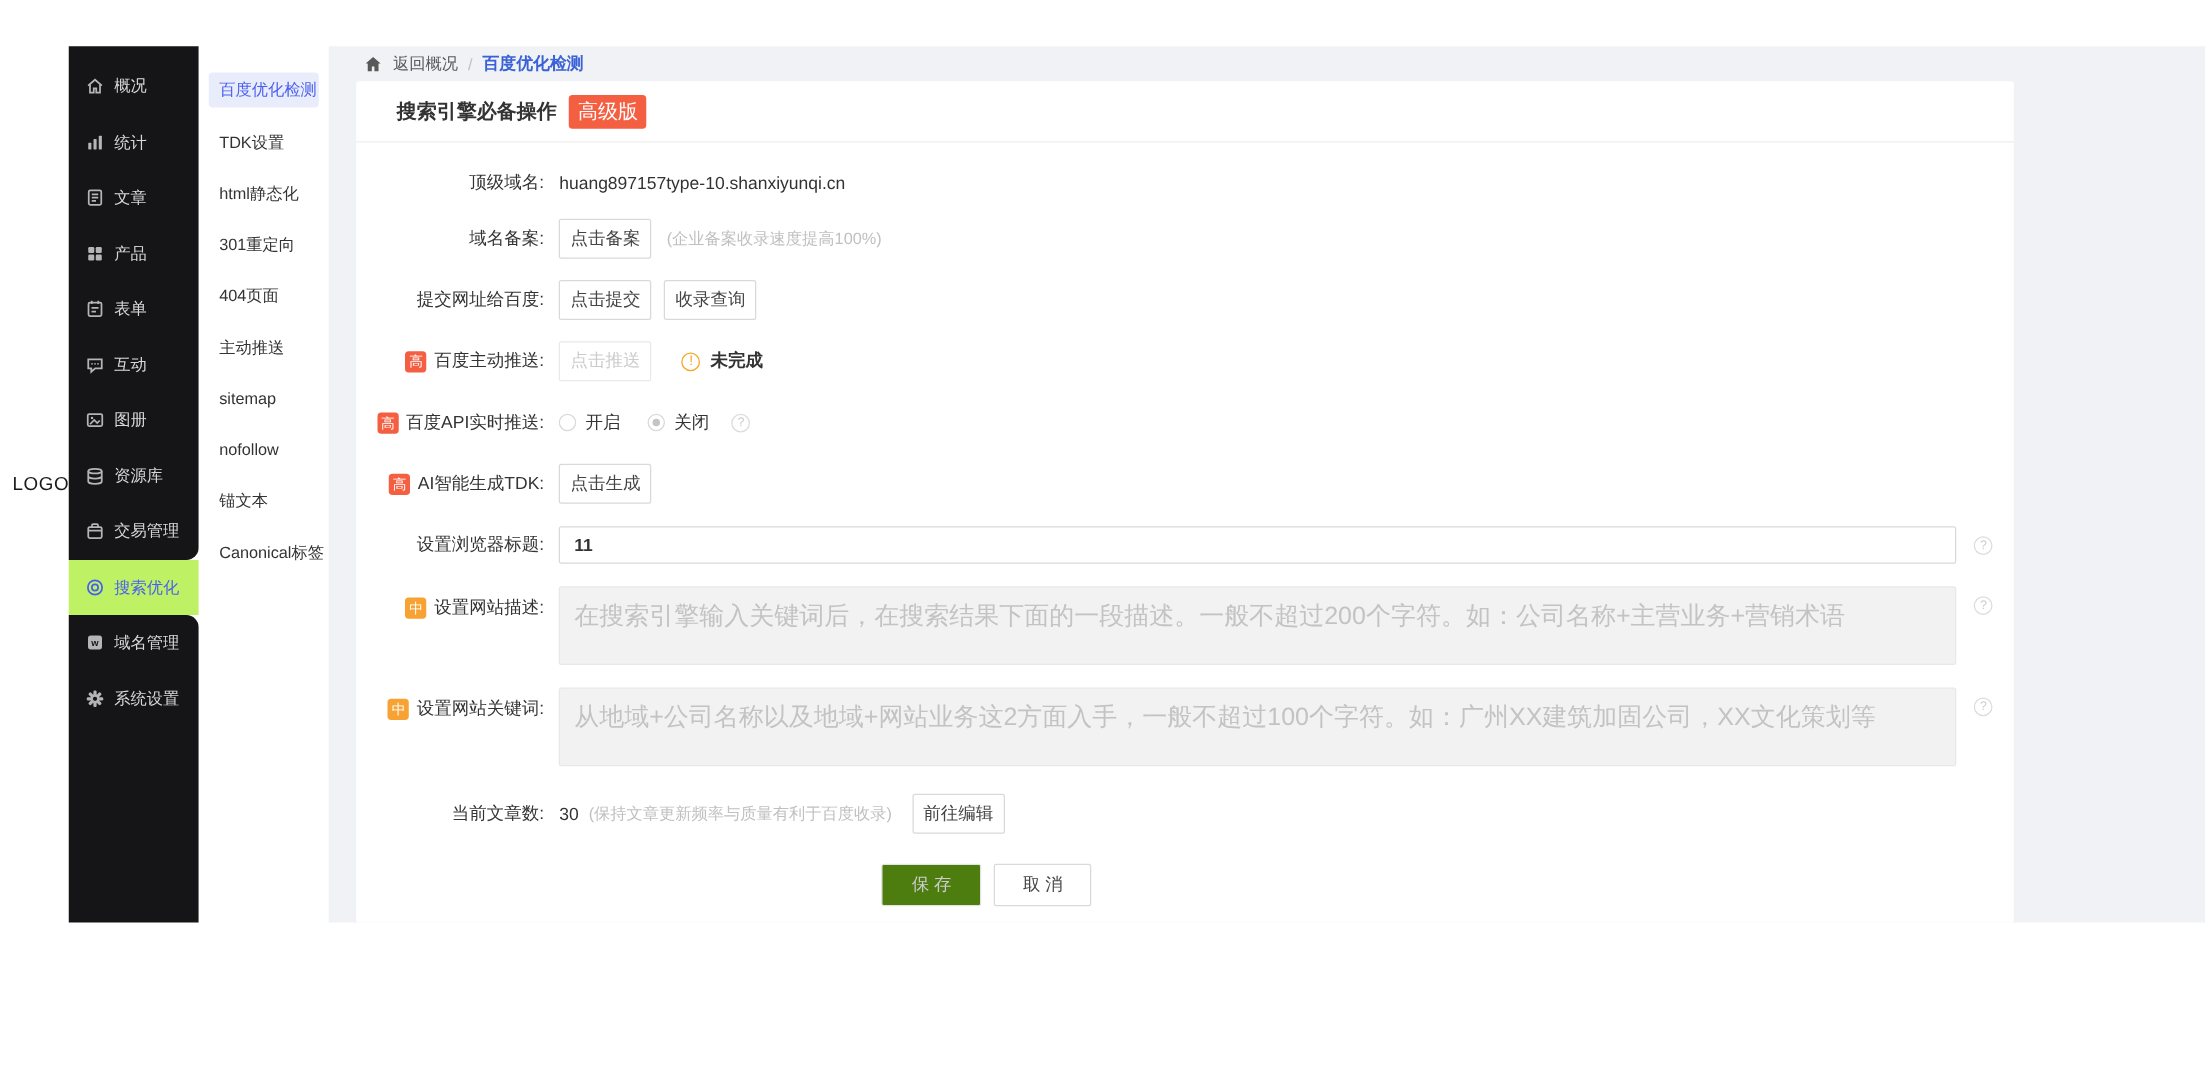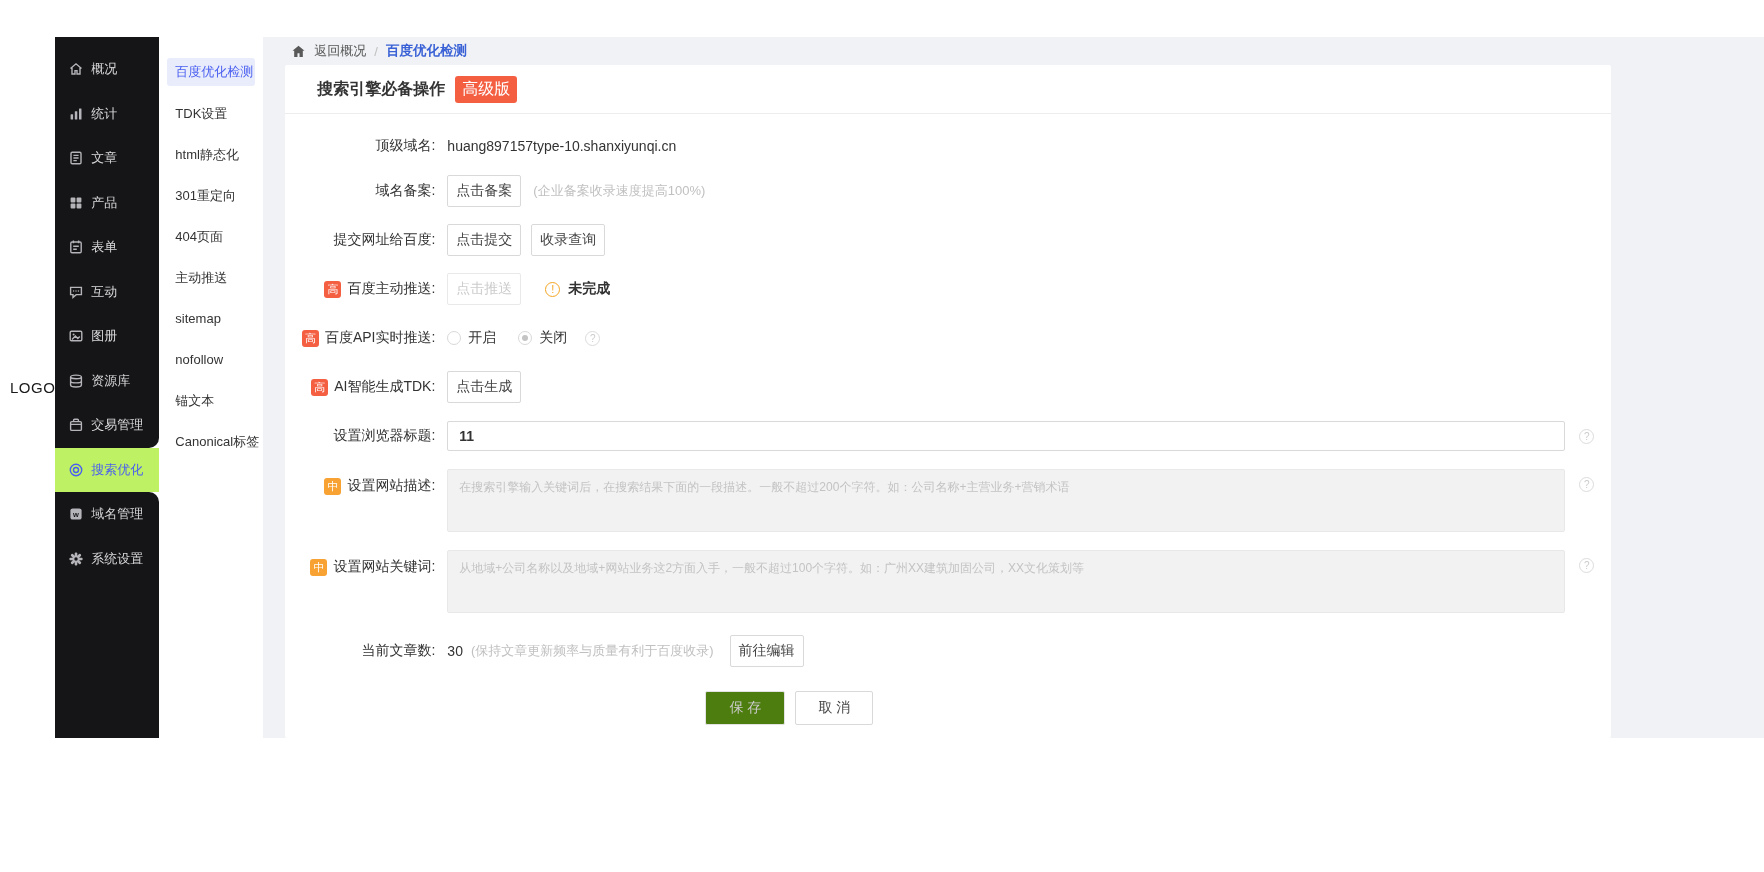--- a/index.html
+++ b/index.html
@@ -87,21 +87,21 @@
     font-size: 10px; display: inline-flex; align-items: center; justify-content: center;
     margin-left: 14px; flex-shrink: 0; cursor: pointer; }
   .help-icon::after { content: "?"; }
   .help-gap { margin-left: 18px; }
   .top-align .help-icon { margin-top: 8px; }
 
   .text-input { width: 1118px; height: 30px; border: 1px solid #d9d9d9; border-radius: 2px;
     padding: 0 11px; font-size: 14px; color: #333; outline: none;
     font-family: "Liberation Sans", "DejaVu Sans", sans-serif; font-weight: bold; }
   .text-area { width: 1118px; height: 63px; background: #f2f2f2; border: 1px solid #e8e8e8; border-radius: 2px;
-    padding: 9px 11px; font-size: 12px; color: #333; resize: none; outline: none;
+    padding: 9px 11px; font-size: 20px; color: #333; resize: none; outline: none;
     font-family: "Liberation Sans", "DejaVu Sans", sans-serif; }
   .text-area::placeholder, .text-input::placeholder { color: #c3c3c3; }
   .row-desc { margin-bottom: 18px; }
   .row-kw { margin-bottom: 22px; }
   .row-articles { margin-bottom: 24px; }
 
   .actions { margin-left: 420px; display: flex; align-items: center; }
   .btn-save { width: 80px; height: 34px; background: #4d7c0f; color: #ccc; border: 1px solid #e3e3e3; }
   .btn-cancel { width: 78px; height: 34px; margin-left: 34px; }
 

